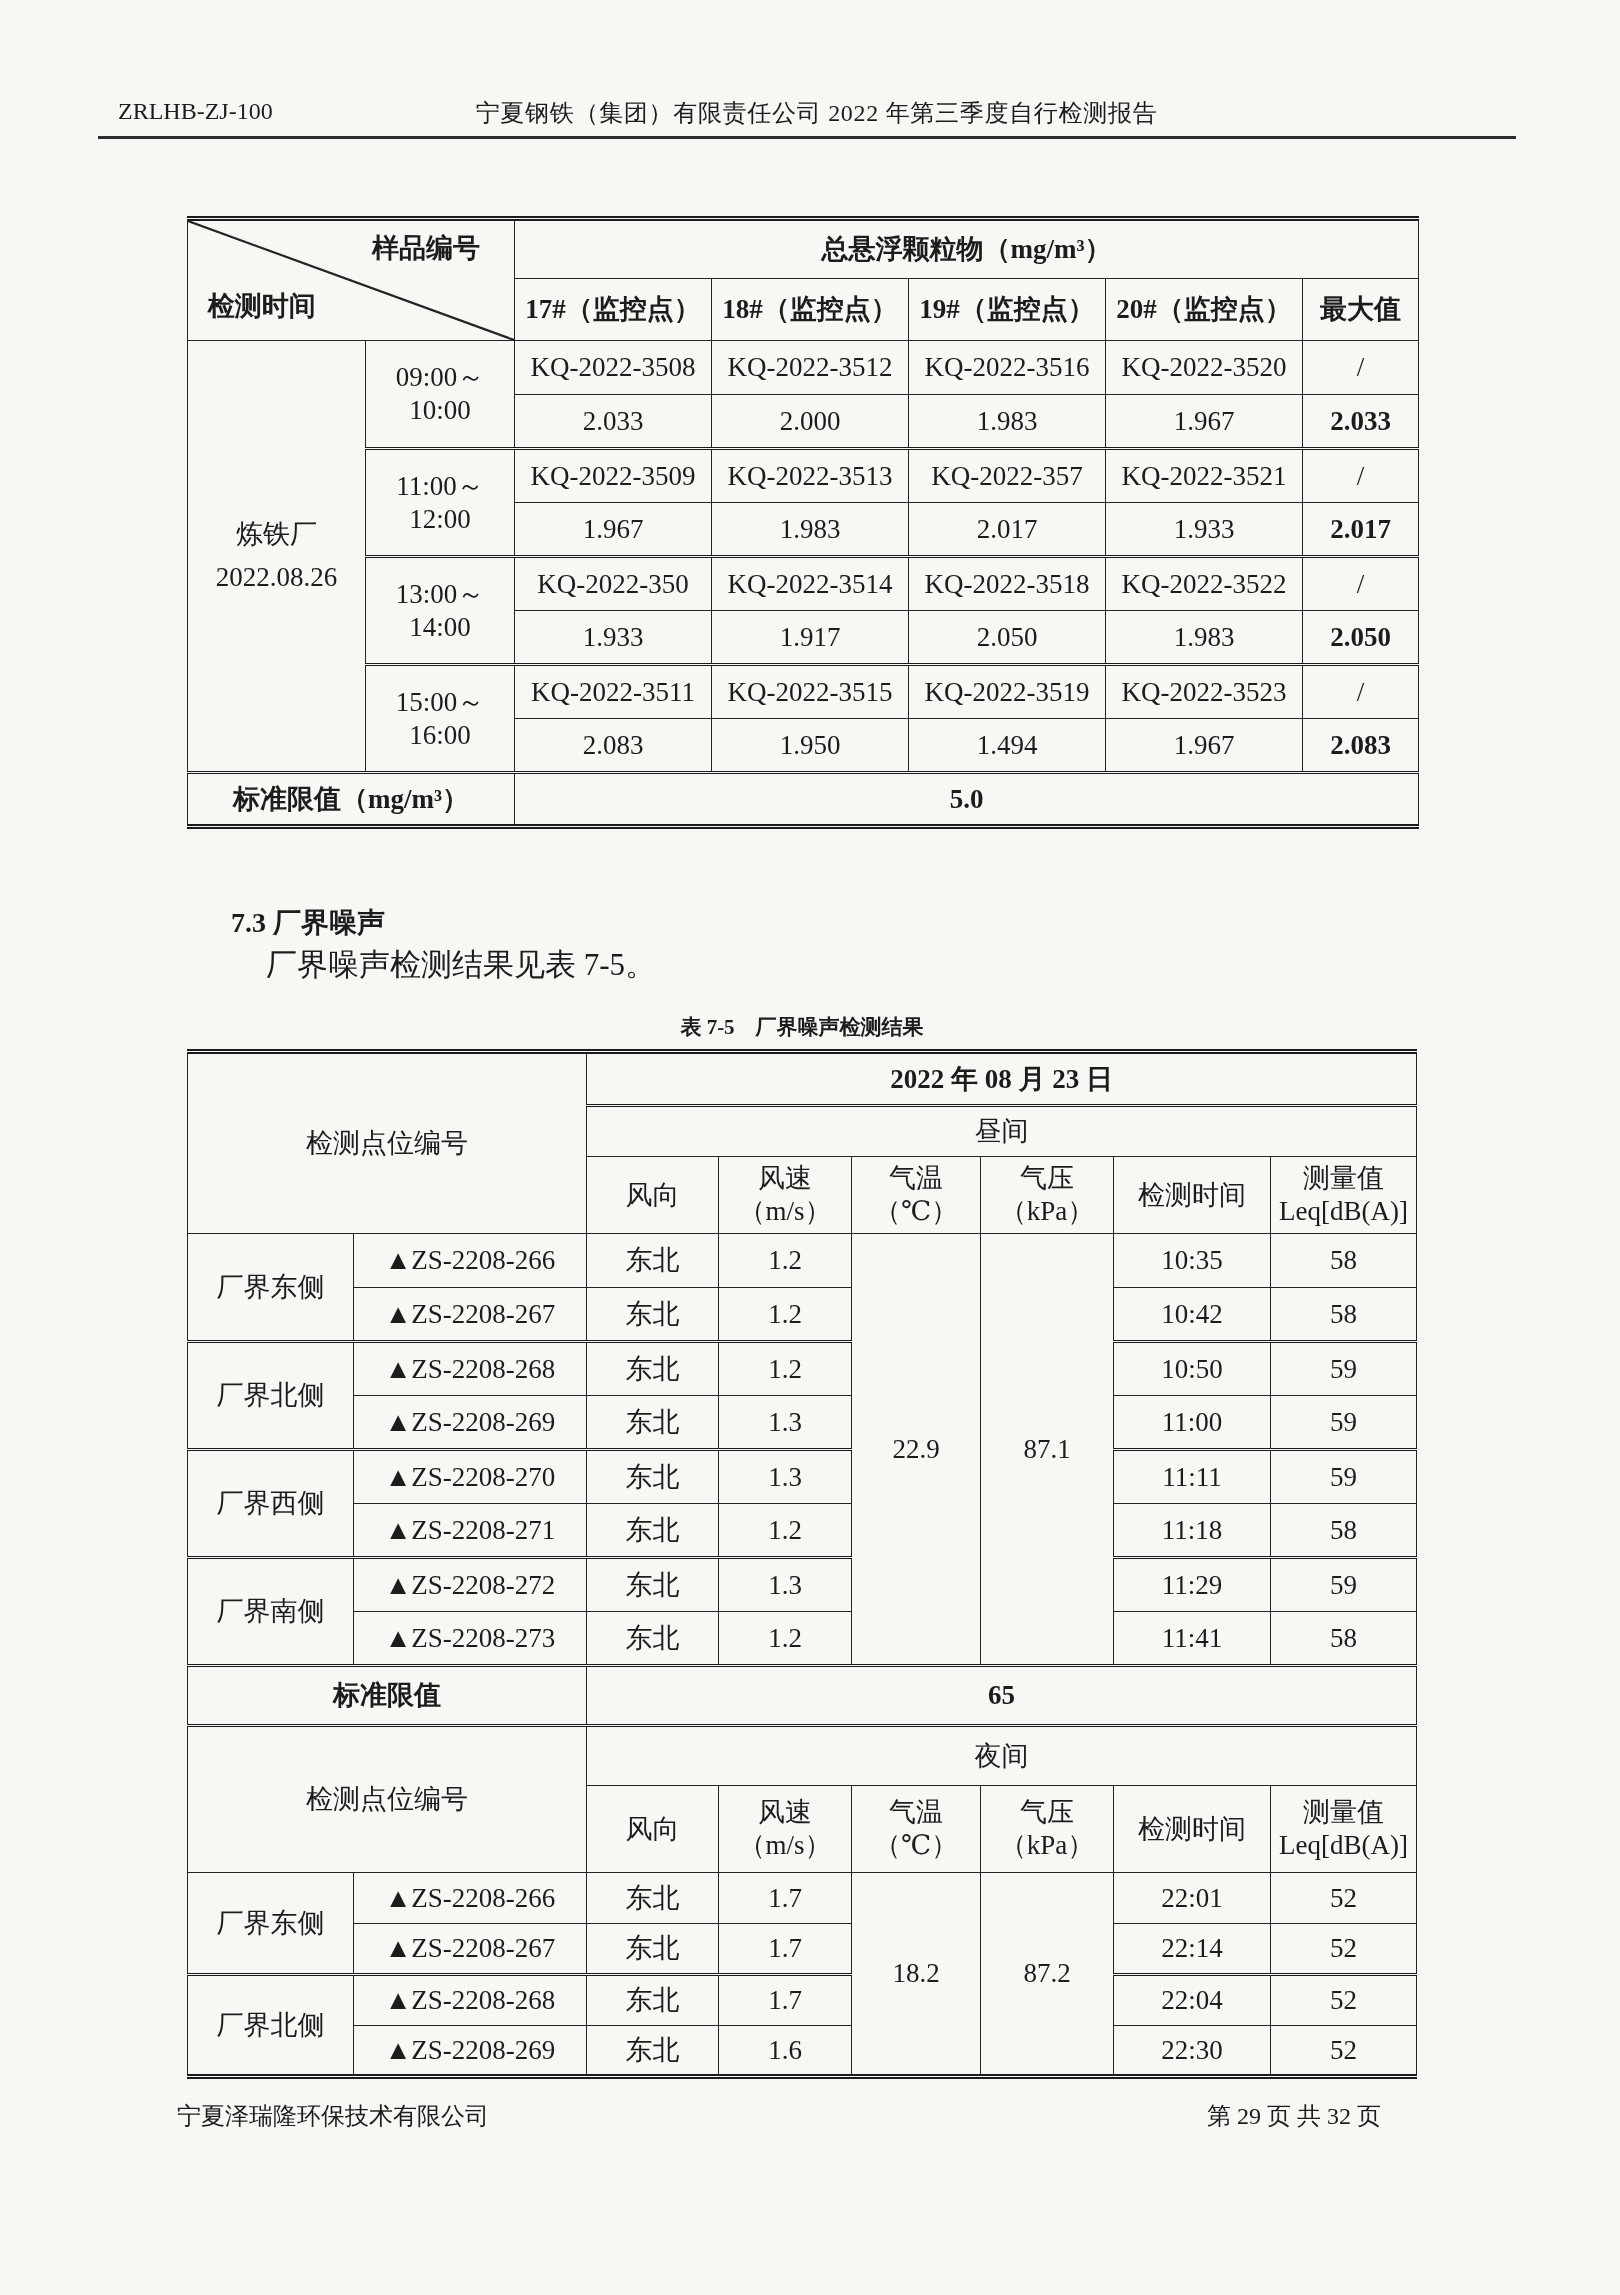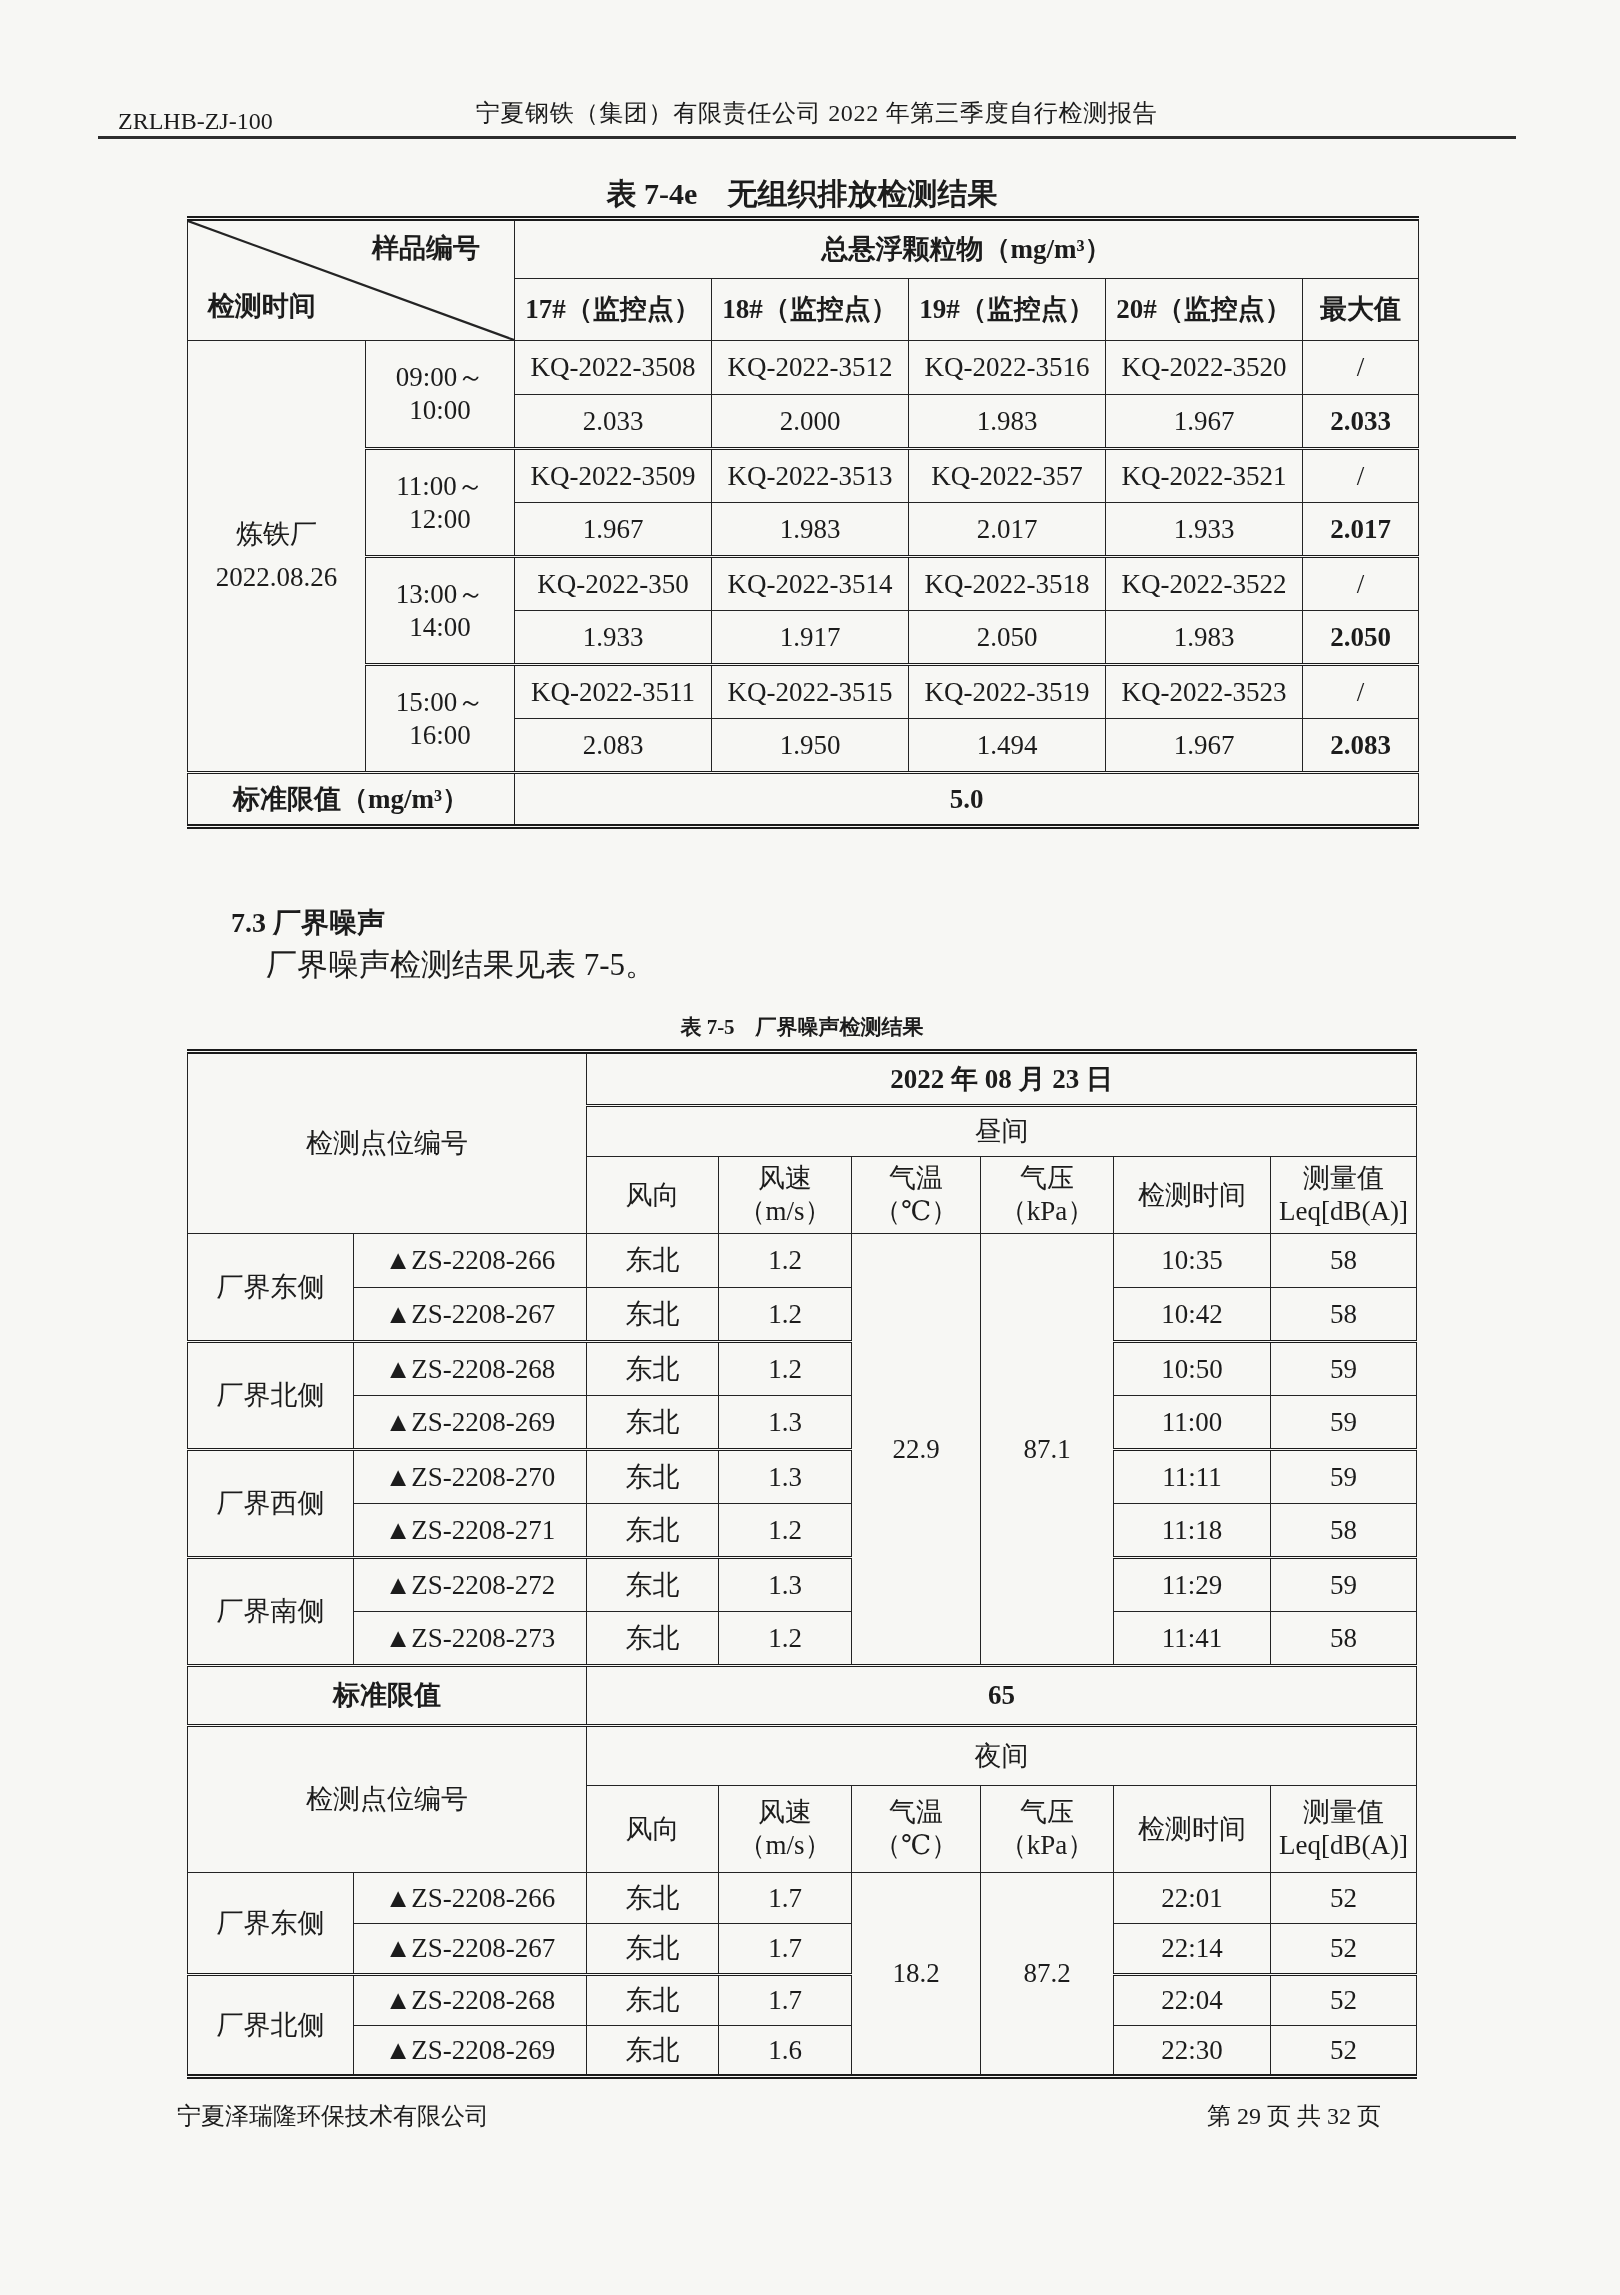--- a/index.html
+++ b/index.html
@@ -2,21 +2,21 @@
 <html style="font-size:10.5px"><head>
 <meta charset="utf-8">
 <style>
   html,body{margin:0;padding:0;}
   #page{
     position:relative; width:1621px; height:2295px;
     background:#f7f7f4; overflow:hidden;
     font-family:"Liberation Serif","DejaVu Serif",serif;
     color:#1c1c1c;
   }
-  .hdr-code{position:absolute; top:98px; left:118px; font-size:24px;margin-top:10px;}
+  .hdr-code{position:absolute; top:98px; left:118px; font-size:24px;}
   .hdr-title{position:absolute; top:97px; left:6px; width:100%; text-align:center; font-size:24px; letter-spacing:0.7px;}
   .hdr-rule{position:absolute; top:136px; left:98px; width:1418px; height:3.3px; background:#2c2c2c;}
 
   .t4e-title{position:absolute; top:174px; left:187px; width:1230px; text-align:center; font-size:30px; font-weight:bold;}
   .t4e-wrap{position:absolute; top:216px; left:187px;}
   .sec-head{position:absolute; top:904px; left:231px; font-size:28px; font-weight:bold;}
   .sec-para{position:absolute; top:944px; left:266px; font-size:31px;}
   .t5-title{position:absolute; top:1013px; left:187px; width:1230px; text-align:center; font-size:21px; font-weight:bold;}
   .t5-wrap{position:absolute; top:1049px; left:187px;}
   .footer-left{position:absolute; top:2100px; left:177px; font-size:24px;}
@@ -58,21 +58,20 @@
 </style>
 </head>
 <body>
 
 <div id="page">
 
   <div class="hdr-code">ZRLHB-ZJ-100</div>
   <div class="hdr-title">宁夏钢铁（集团）有限责任公司 2022 年第三季度自行检测报告</div>
   <div class="hdr-rule"></div>
 
-  <div class="t4e-title">表 7-4e　无组织排放检测结果</div>
 
   <div class="t4e-wrap">
     <table class="sheet t4e">
       <colgroup>
         <col style="width:178px">
           <col style="width:149px">
         <col style="width:197px">
           <col style="width:197px">
         <col style="width:197px">
           <col style="width:197px">

